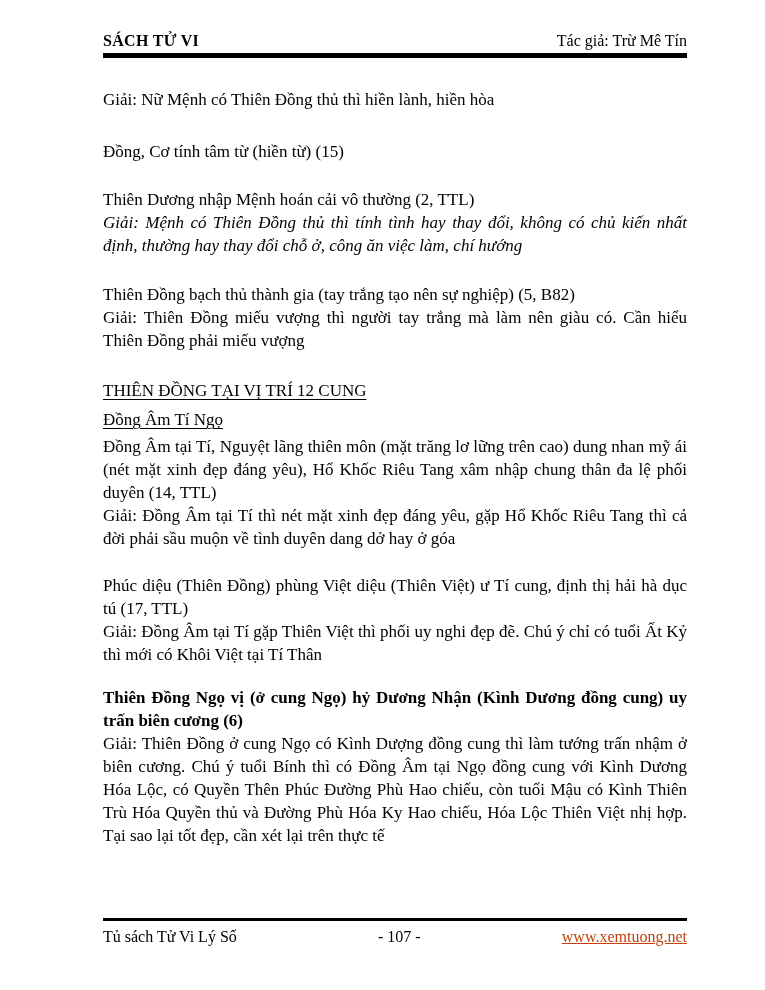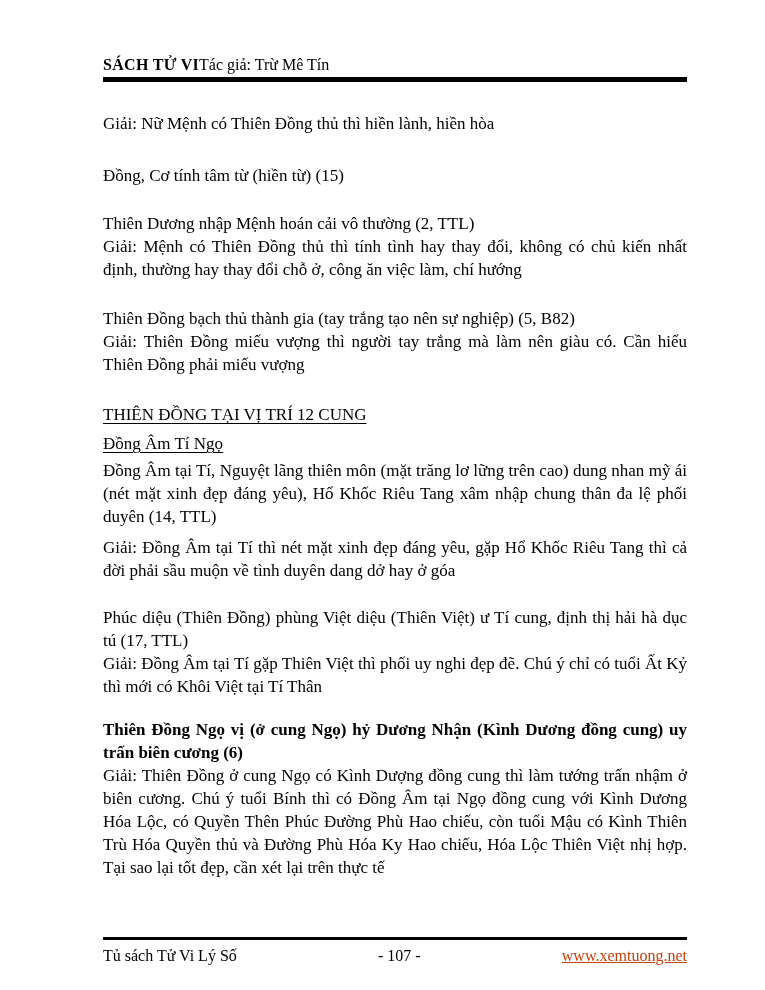--- a/index.html
+++ b/index.html
@@ -14,59 +14,60 @@
   }
   .content-col {
     position: absolute;
     left: 103px;
     width: 584px;
     top: 0;
   }
   
   .page-header {
     display: flex;
+    justify-content: space-between;
     align-items: baseline;
-    padding-top: 56px;
+    padding-top: 32px;
     font-size: 16px;
     line-height: 18px;
   }
   .page-header .book-title { font-weight: bold; letter-spacing: 0.3px; }
   .header-rule {
     height: 5px;
     background: #000000;
     margin-top: 3px;
   }
   
   .body-text { font-size: 17px; line-height: 23px; }
   .para { margin: 0; text-align: justify; }
   .head-line {
     margin: 0;
     text-decoration: underline;
     text-underline-offset: 3px;
   }
   .blk-0  { margin-top: 30px; }
   .blk-1  { margin-top: 29px; }
   .blk-2  { margin-top: 25px; }
-  .blk-3  { margin-top: 0; }
+  .blk-3  { margin-top: 0; font-style: italic; }
   .blk-4  { margin-top: 26px; }
   .blk-5  { margin-top: 0; }
   .blk-6  { margin-top: 26px; line-height: 26px; }
   .blk-7  { margin-top: 3px;  line-height: 25px; }
   .blk-8  { margin-top: 3px; }
-  .blk-9  { margin-top: 8px; }
+  .blk-9  { margin-top: 0; }
   .blk-10 { margin-top: 24px; }
   .blk-11 { margin-top: 0; }
   .blk-12 { margin-top: 20px; font-weight: bold; }
   .blk-13 { margin-top: 0; }
   
   .page-footer {
     position: absolute;
     left: 103px;
     width: 584px;
-    top: 937px;
+    top: 918px;
     border-top: 3px solid #000000;
     padding-top: 7px;
     display: flex;
     justify-content: space-between;
     align-items: baseline;
     font-size: 16px;
     line-height: 18px;
   }
   .footer-link {
     color: #c2410c;

